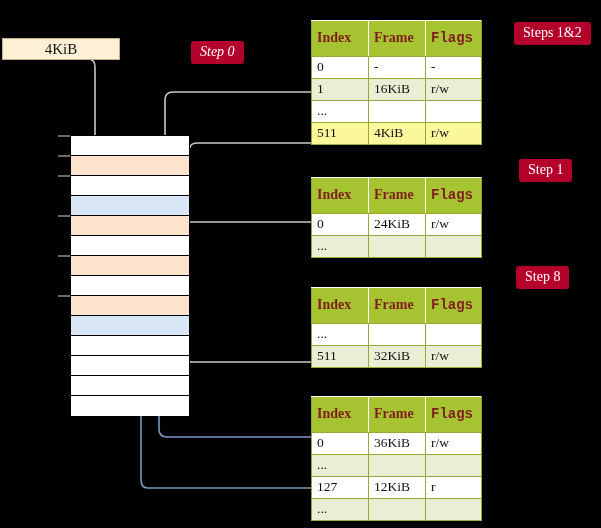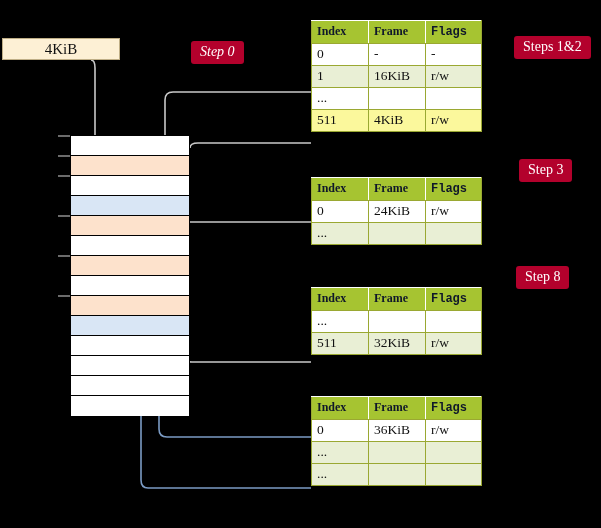--- a/index.html
+++ b/index.html
@@ -39,21 +39,21 @@
     background: #b3012c;
     color: #ffffff;
     font-size: 14px;
     line-height: 1;
     padding: 4px 9px 5px 9px;
     border-radius: 3px;
     white-space: nowrap;
     box-sizing: border-box;
   }
   #badge-step0  { left: 191px; top: 41px; font-style: italic; }
-  #badge-step12 { left: 514px; top: 36px; }
+  #badge-step12 { left: 514px; top: 22px; }
   #badge-step3  { left: 519px; top: 159px; }
   #badge-step4  { left: 516px; top: 266px; }
 
   
   #mem-column {
     position: absolute;
     left: 70px; top: 135px;
     width: 120px; height: 280px;
     border: 1px solid #000000;
     box-sizing: border-box;
@@ -83,26 +83,26 @@
     border: 1px solid #9aa832;
     padding: 2px 5px 3px 5px;
     text-align: left;
     height: 20px;
     box-sizing: border-box;
     overflow: hidden;
     white-space: nowrap;
   }
   .ptable th {
     background: #a6c431;
-    color: #0f172a;
+    color: #7f1d1d;
     font-weight: bold;
-    font-size: 12px;
+    font-size: 14px;
     border-color: #ffffff;
     border-bottom-color: #9aa832;
-    height: 23px;
+    height: 36px;
   }
   .ptable th:first-child { border-left-color: #9aa832; }
   .ptable th:last-child  { border-right-color: #9aa832; font-family: Liberation Mono, monospace; }
   .ptable tr.r-white td { background: #ffffff; }
   .ptable tr.r-tint  td { background: #e9efd5; }
   .ptable td.hl { background: #fbf89c !important; }
 
   .col-index { width: 57px; }
   .col-frame { width: 57px; margin-top: 16px; }
   .col-flags { width: 56px; }
@@ -153,21 +153,21 @@
 
     <path fill="none" stroke="#7b9bc4" stroke-width="1.6" marker-end="url(#ar-blue)" d="M 311 488 L 148 488 Q 141 488 141 480 L 141 210"></path>
   </svg>
 
   <div class="size-box">
     <span>4KiB</span>
   </div>
 
   <div class="step-badge" id="badge-step0">Step 0</div>
   <div class="step-badge" id="badge-step12">Steps 1&amp;2</div>
-  <div class="step-badge" id="badge-step3">Step 3</div>
+  <div class="step-badge" id="badge-step3">Step 1</div>
   <div class="step-badge" id="badge-step4">Step 8</div>
 
   <div id="mem-column">
       <div class="mem-cell"></div>
       <div class="mem-cell orange"></div>
       <div class="mem-cell"></div>
       <div class="mem-cell blue"></div>
       <div class="mem-cell orange"></div>
       <div class="mem-cell"></div>
       <div class="mem-cell orange"></div>
@@ -265,20 +265,25 @@
         <tr class="r-white">
           <td class="col-index">0</td>
           <td class="col-frame">36KiB</td>
           <td class="col-flags">r/w</td>
         </tr>
         <tr class="r-tint">
           <td class="col-index">...</td>
           <td class="col-frame"></td>
           <td class="col-flags"></td>
         </tr>
+        <tr class="r-white">
+          <td class="col-index">127</td>
+          <td class="col-frame">12KiB</td>
+          <td class="col-flags">r</td>
+        </tr>
         <tr class="r-tint">
           <td class="col-index">...</td>
           <td class="col-frame"></td>
           <td class="col-flags"></td>
         </tr>
       </tbody>
     </table>
 
 </div>
 

